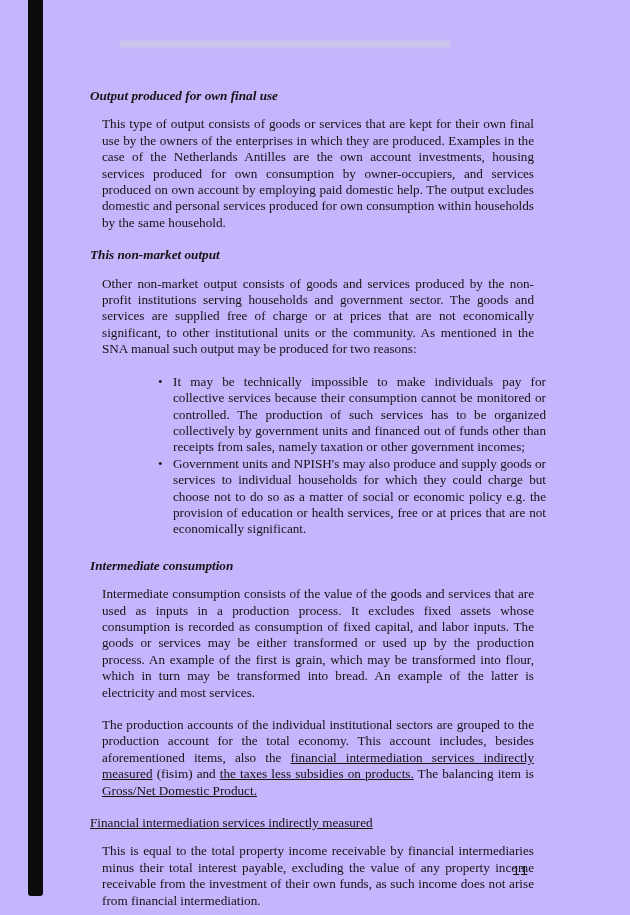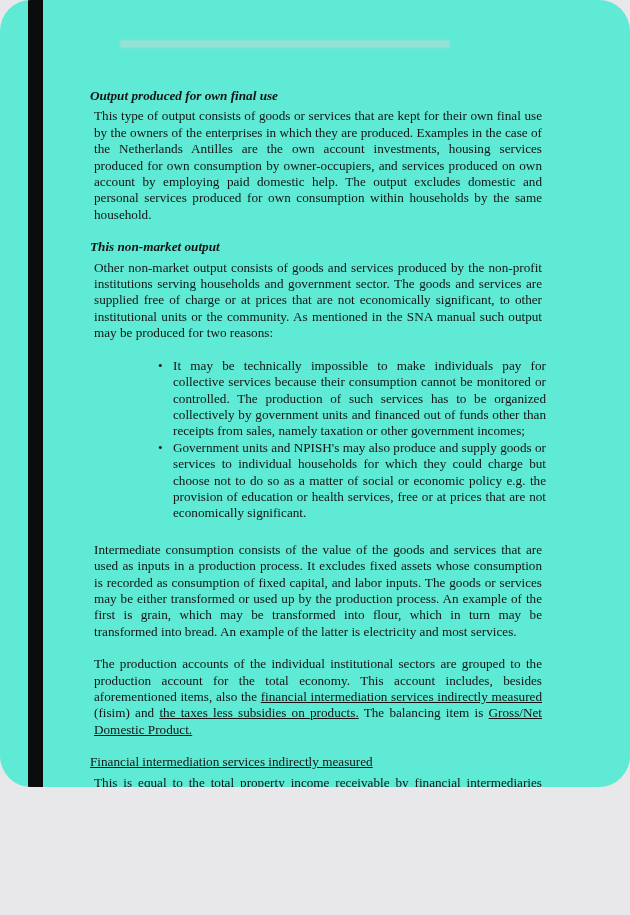--- a/index.html
+++ b/index.html
@@ -1,26 +1,25 @@
 <!DOCTYPE html>
 <html><head>
 <meta charset="utf-8">
 <style>
   html, body { margin: 0; padding: 0; }
   body { background: #e8e8ea; }
 
   .sheet {
     position: relative;
     width: 630px;
-    height: 787px;
-    background: #5eead4;
+    height: 915px;
+    background: #c4b5fd;
     overflow: hidden;
     font-family: "Liberation Serif", serif;
     color: #141414;
-    border-radius: 31px;
   }
 
   
   .scan-bar {
     position: absolute;
     left: 28px;
     top: 0;
     width: 15px;
     height: 896px;
     background: #0c0c0c;
@@ -59,21 +58,21 @@
 
   .content h4 {
     margin: 0;
     font-size: 13.2px;
     line-height: 16.4px;
     font-weight: normal;
     font-style: normal;
     text-decoration: underline;
   }
 
-  .content p { margin: 4px; }
+  .content p { margin: 12px; }
 
   .section { margin-bottom: 16px; }
   .after-bullets { margin-bottom: 20px; }
 
   ul.bullets {
     margin: 16px 0 0 0;
     padding: 0 0 0 55px;
     list-style: none;
   }
   ul.bullets li {
@@ -117,20 +116,21 @@
     <div class="section after-bullets">
       <h3>This non-market output</h3>
       <p>Other non-market output consists of goods and services produced by the non-profit institutions serving households and government sector. The goods and services are supplied free of charge or at prices that are not economically significant, to other institutional units or the community. As mentioned in the SNA manual such output may be produced for two reasons:</p>
       <ul class="bullets">
         <li><span>It may be technically impossible to make individuals pay for collective services because their consumption cannot be monitored or controlled. The production of such services has to be organized collectively by government units and financed out of funds other than receipts from sales, namely taxation or other government incomes;</span></li>
         <li><span>Government units and NPISH's may also produce and supply goods or services to individual households for which they could charge but choose not to do so as a matter of social or economic policy e.g. the provision of education or health services, free or at prices that are not economically significant.</span></li>
       </ul>
     </div>
 
     <div class="section">
+      <h3>Intermediate consumption</h3>
       <p>Intermediate consumption consists of the value of the goods and services that are used as inputs in a production process. It excludes fixed assets whose consumption is recorded as consumption of fixed capital, and labor inputs. The goods or services may be either transformed or used up by the production process. An example of the first is grain, which may be transformed into flour, which in turn may be transformed into bread. An example of the latter is electricity and most services.</p>
     </div>
 
     <div class="section">
       <p><span>The production accounts of the individual institutional sectors are grouped to the production account for the total economy. This account includes, besides aforementioned items, also the </span><span class="u">financial intermediation services indirectly measured</span><span> (fisim) and </span><span class="u">the taxes less subsidies on products.</span><span> The balancing item is </span><span class="u">Gross/Net Domestic Product.</span></p>
     </div>
 
     <div class="section">
       <h4>Financial intermediation services indirectly measured</h4>
       <p>This is equal to the total property income receivable by financial intermediaries minus their total interest payable, excluding the value of any property income receivable from the investment of their own funds, as such income does not arise from financial intermediation.</p>

